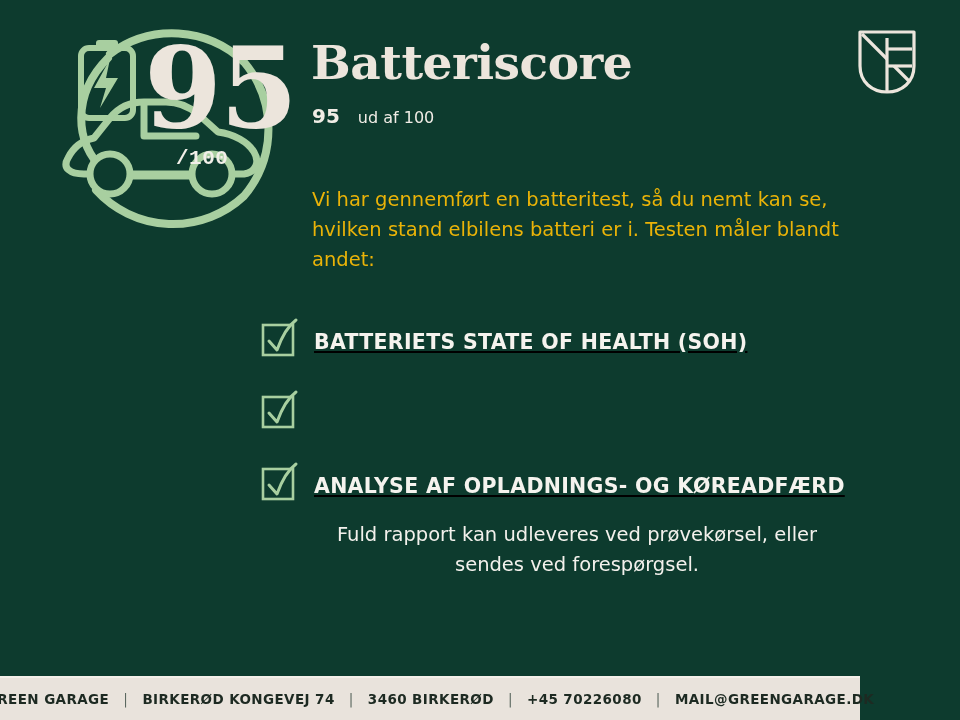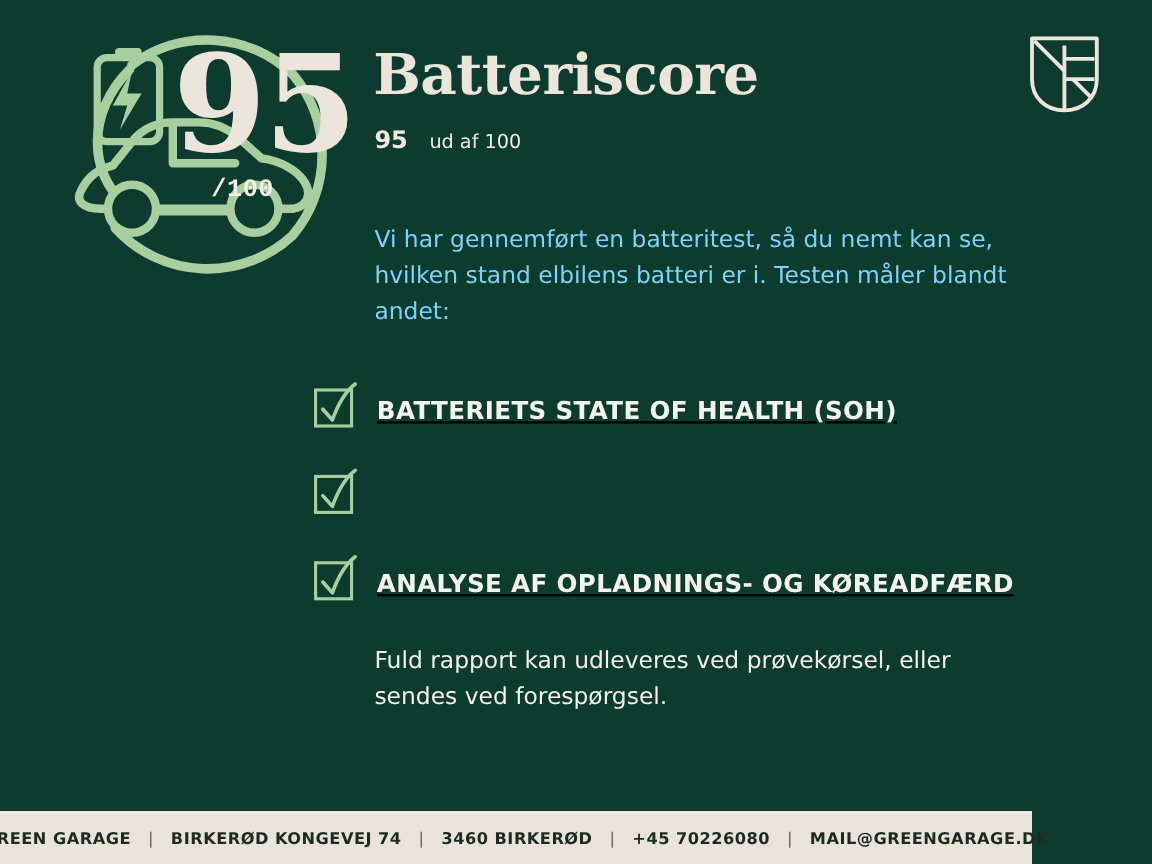--- a/index.html
+++ b/index.html
@@ -99,21 +99,21 @@
 
   
   .intro {
     position: absolute;
     left: 312px;
     top: 185px;
     width: 530px;
     font-family: "DejaVu Sans", sans-serif;
     font-size: 19.5px;
     line-height: 30px;
-    color: #7dd3fc;
+    color: #eab308;
     font-weight: 400;
   }
 
   
   .checklist {
     position: absolute;
     left: 258px;
     top: 322px;
     width: 620px;
     text-decoration: underline;
@@ -147,26 +147,27 @@
     font-size: 20.5px;
     letter-spacing: 0.3px;
     color: #f5f3ee;
     white-space: nowrap;
   }
 
   
   .outro {
     position: absolute;
     left: 312px;
-    top: 536px;
+    top: 520px;
     width: 530px;
     font-family: "DejaVu Sans", sans-serif;
     font-size: 19.5px;
     line-height: 30px;
     color: #f3f1ec;
+    text-align: center;
   }
 
   
   .footer {
     position: absolute;
     left: 0;
     bottom: 0;
     width: 860px;
     height: 42px;
     background: #e9e3dc;

